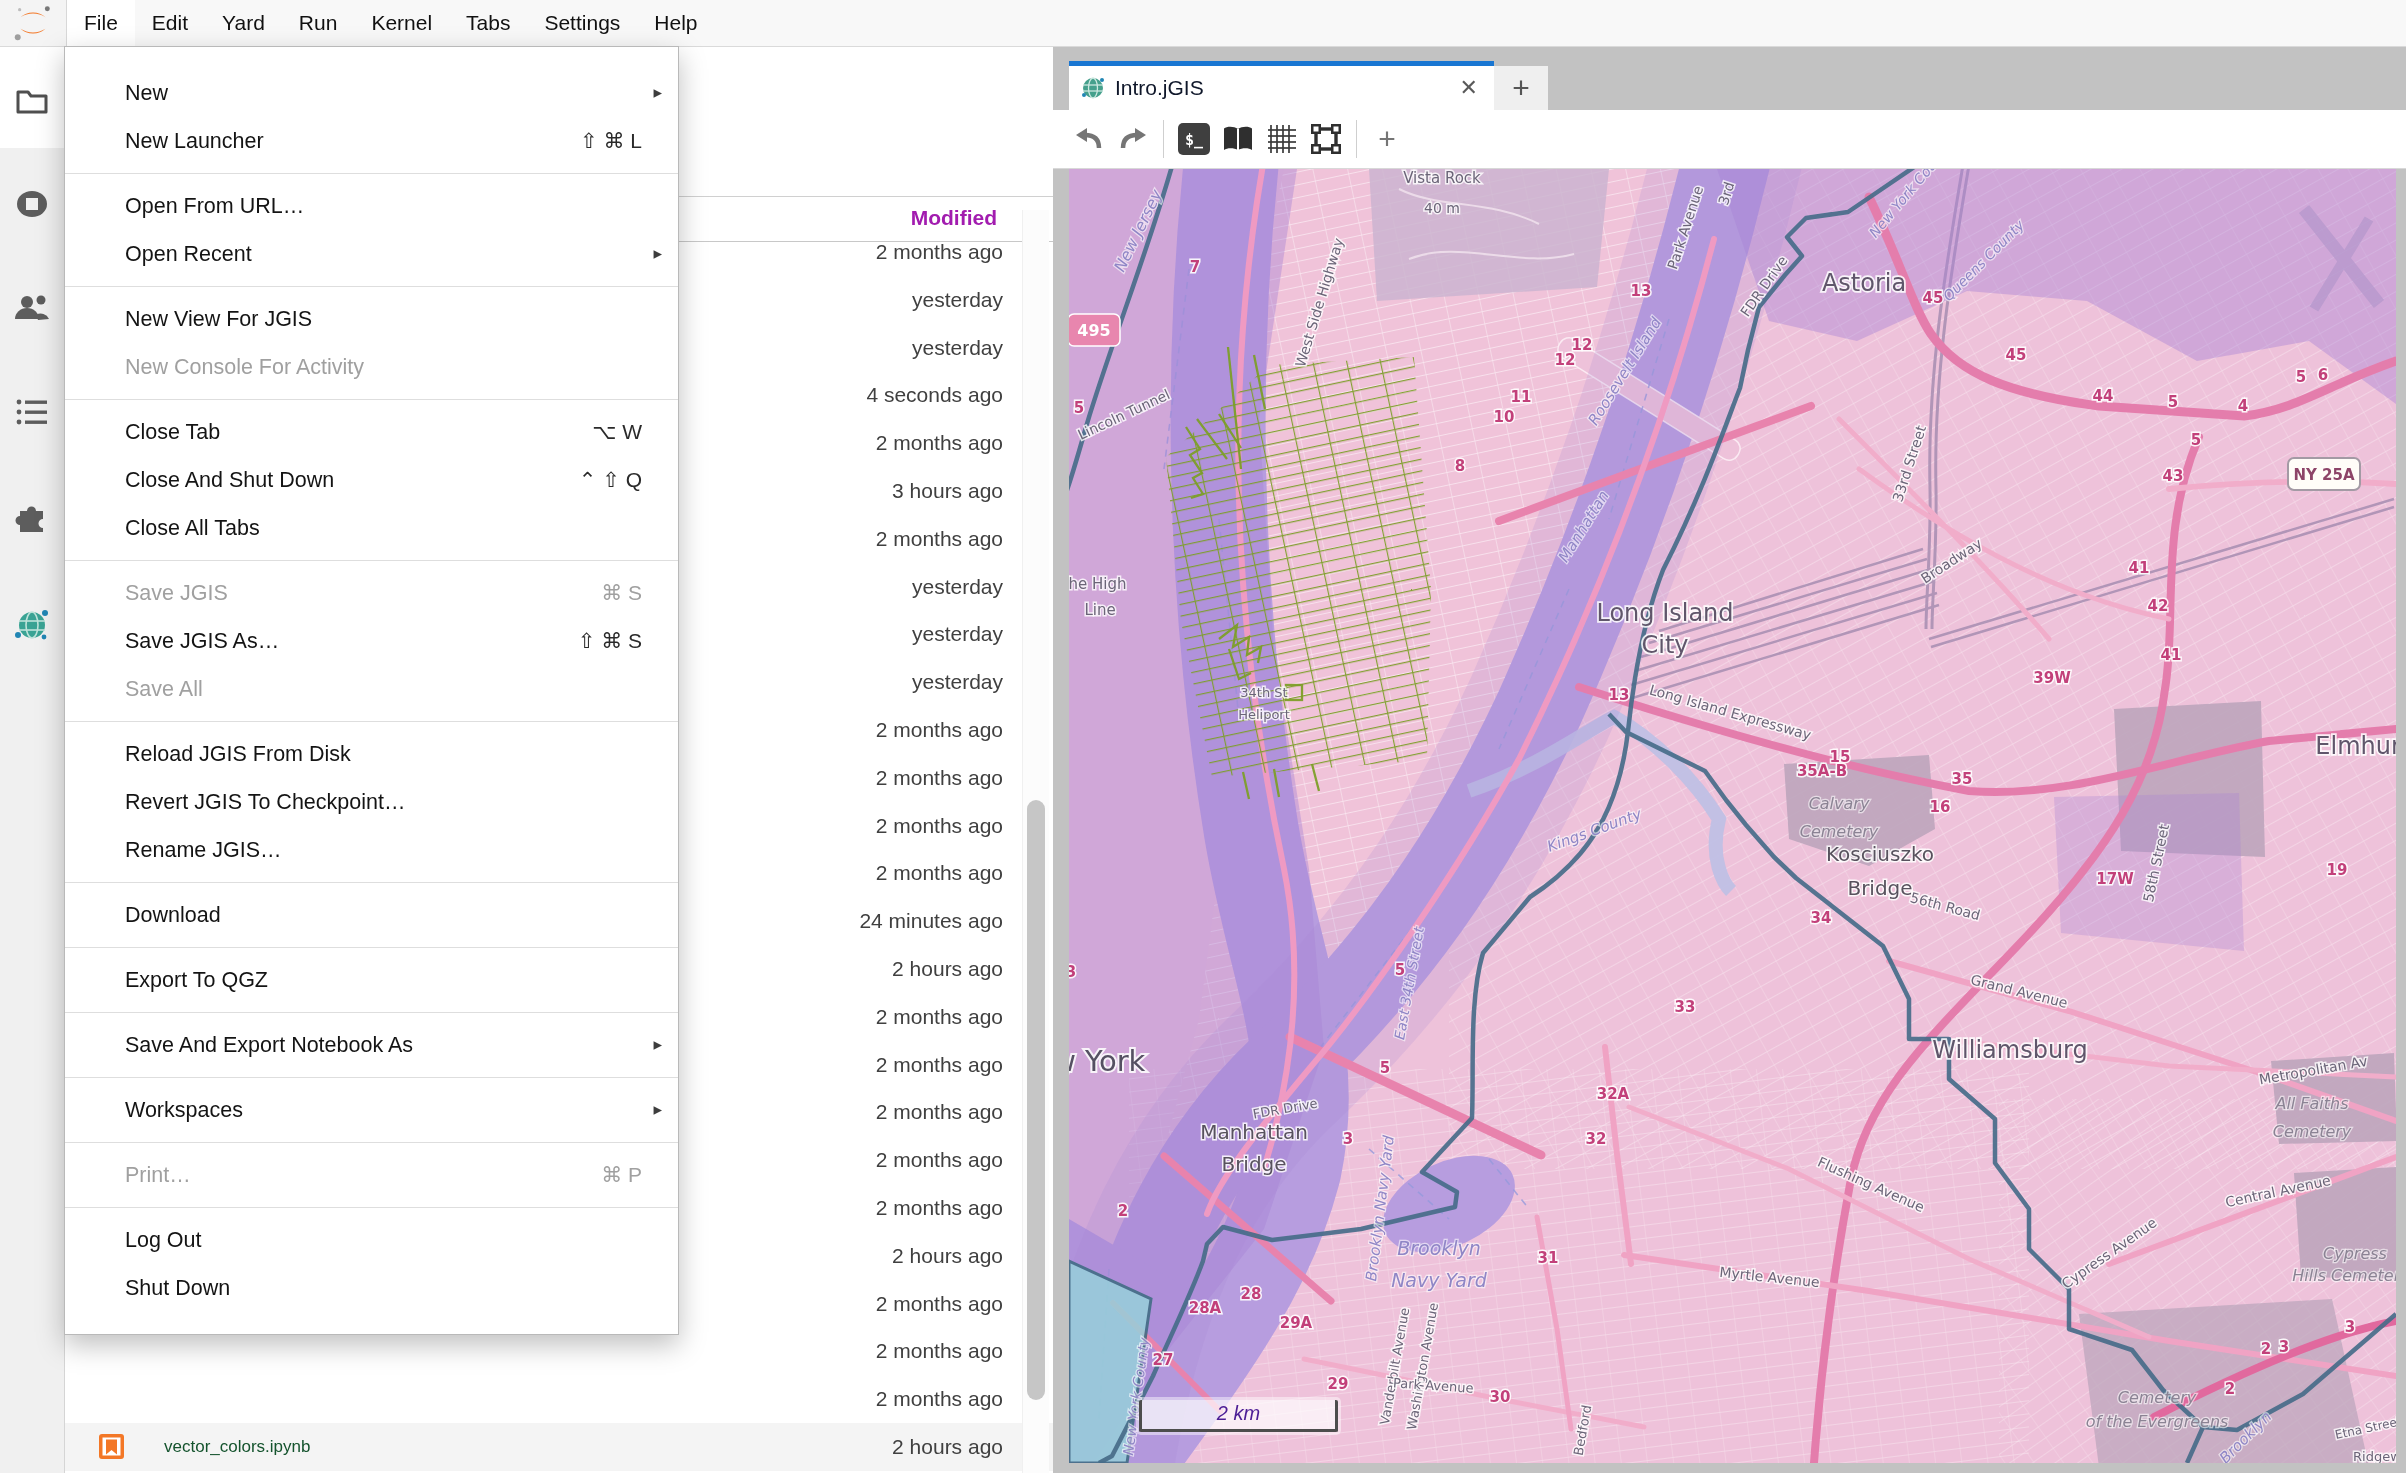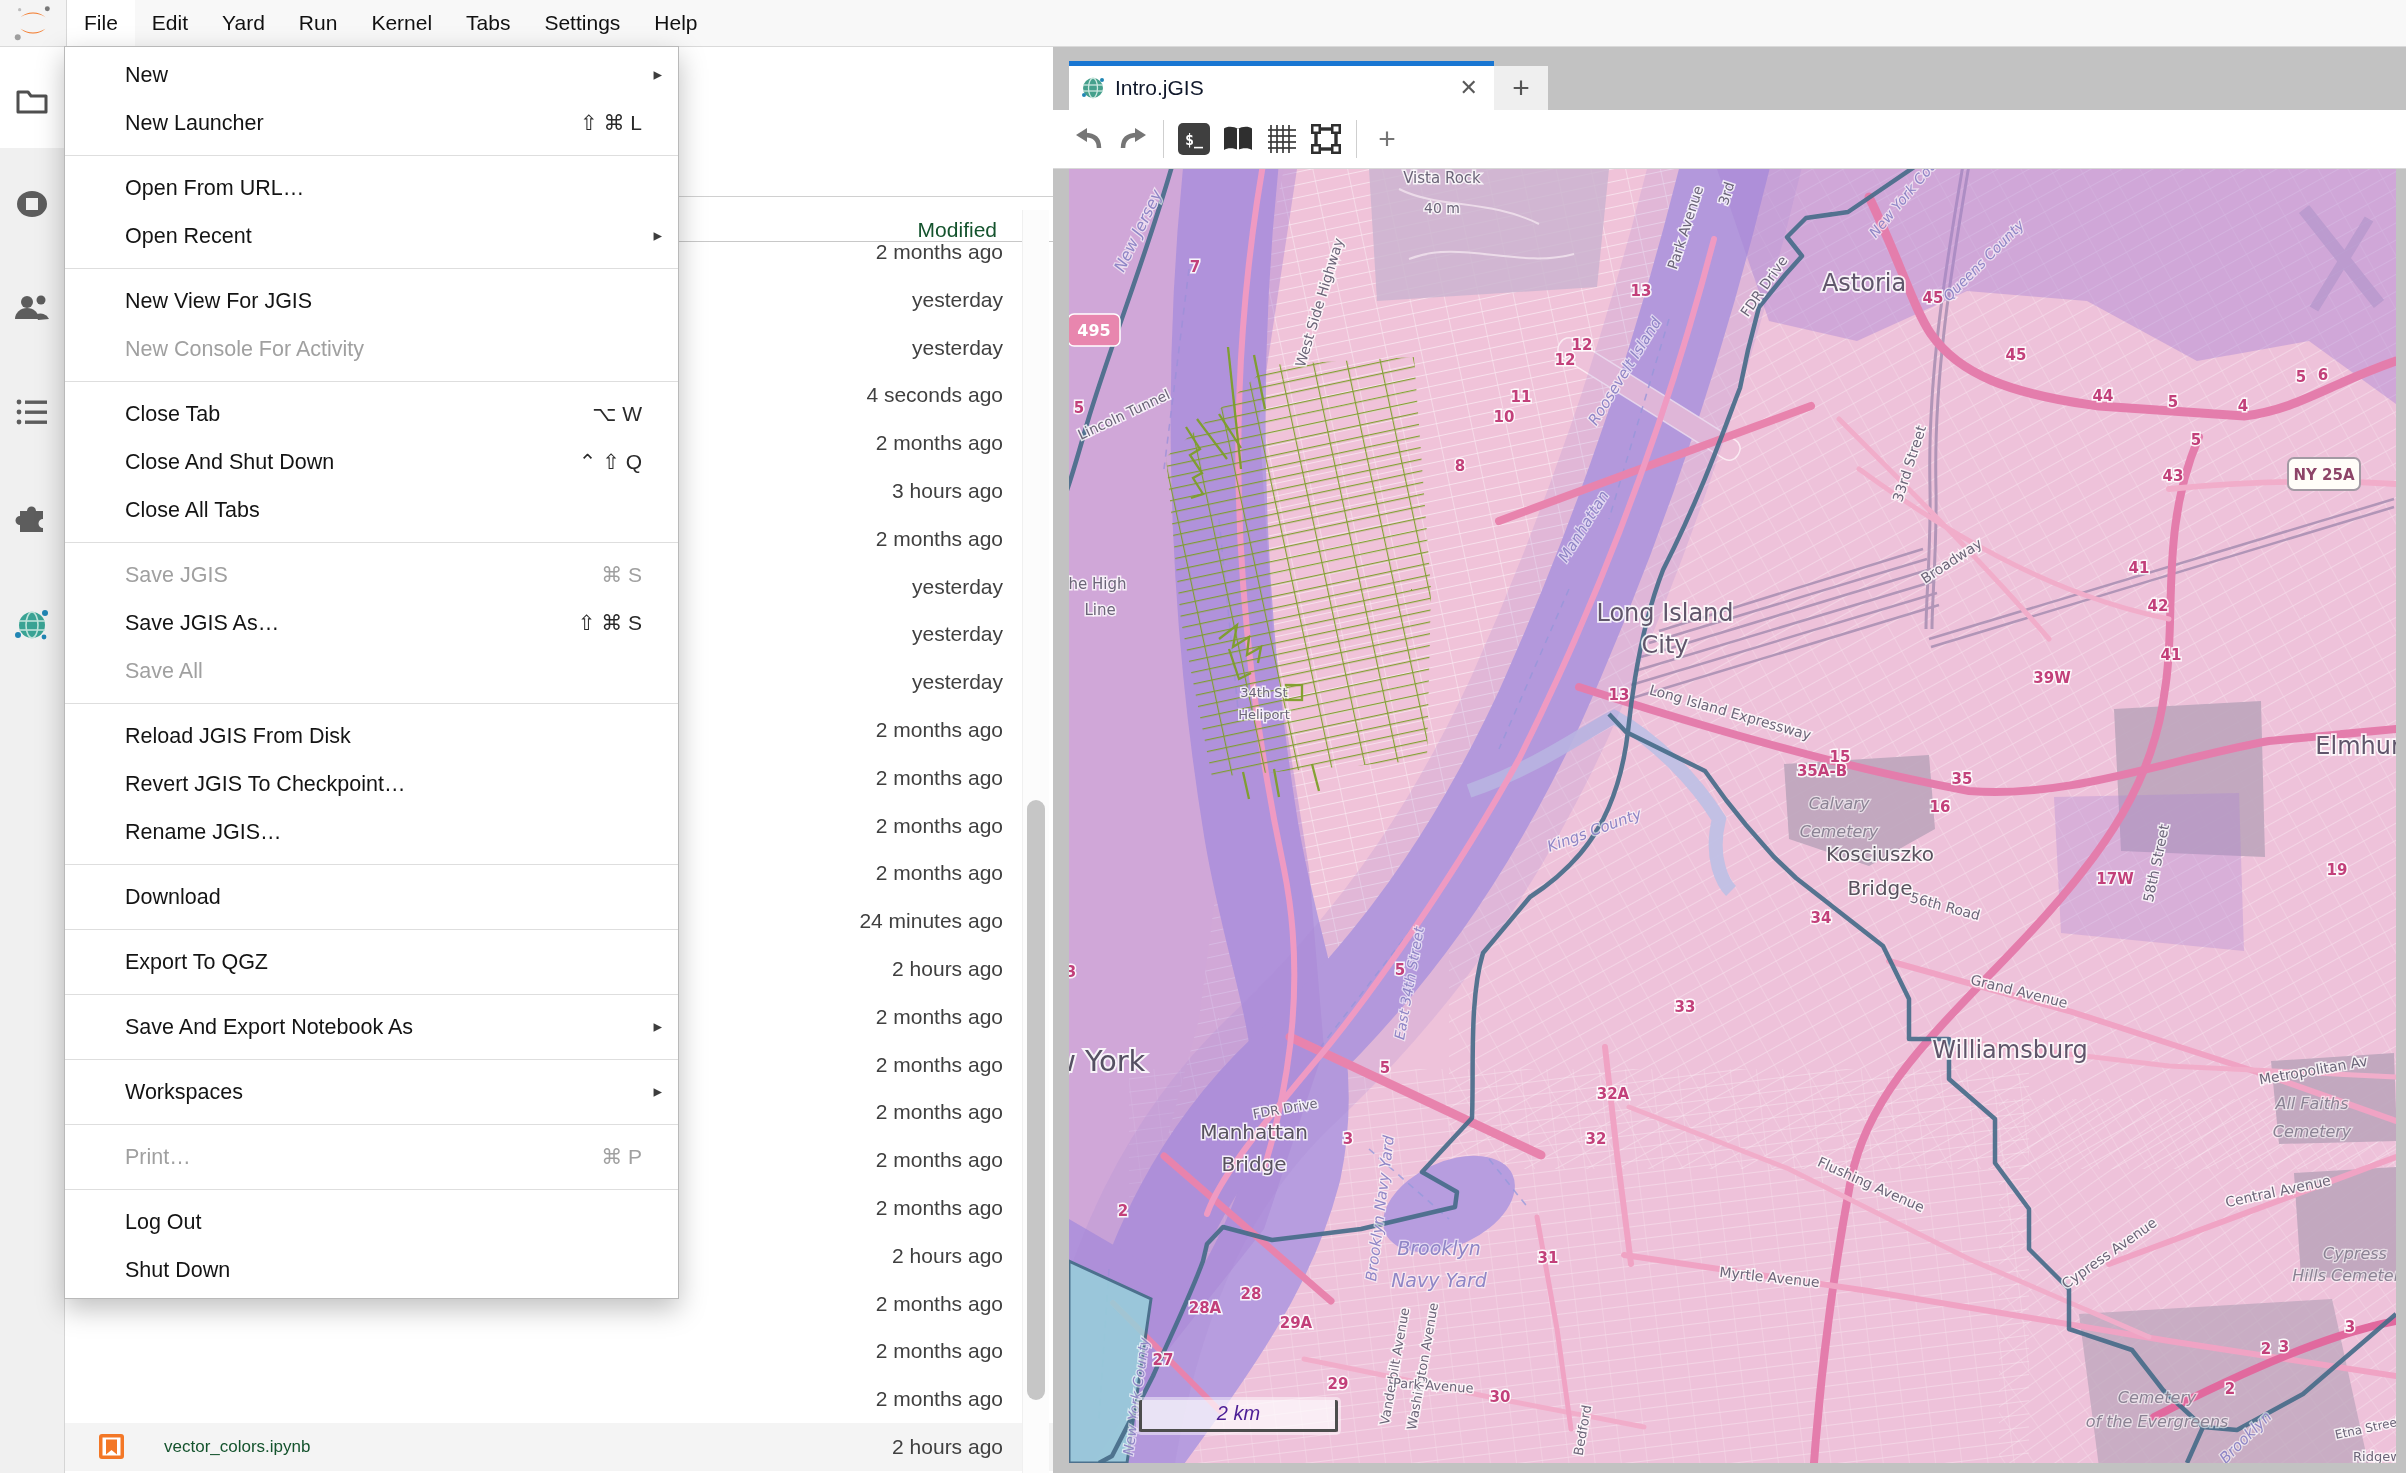--- a/index.html
+++ b/index.html
@@ -14,32 +14,32 @@
   .mb.active{background:#ffffff;}
   
   #sidebar{position:absolute;left:0;top:46px;width:64px;height:1427px;background:#f0f0f0;
            border-right:1px solid #d5d5d5;z-index:30;}
   #sb-active{position:absolute;left:0;top:0;width:64px;height:102px;background:#ffffff;}
   .sbi{position:absolute;left:8px;width:48px;height:48px;display:flex;align-items:center;justify-content:center;}
   
   #filebrowser{position:absolute;left:64px;top:46px;width:989px;height:1427px;background:#ffffff;overflow:hidden;}
   #fb-header{position:absolute;left:0;top:150px;width:989px;height:44px;background:#fff;
              border-top:1px solid #d0d0d0;border-bottom:1px solid #c8c8c8;}
-  #fb-header .hmod{position:absolute;right:56px;top:12px;line-height:42px;font-size:21px;font-weight:400;color:#14532d;}
+  #fb-header .hmod{position:absolute;right:56px;top:0;line-height:42px;font-size:21px;font-weight:700;color:#a21caf;}
   #fb-colsep{position:absolute;left:596px;top:154px;width:1px;height:36px;background:#dcdcdc;}
   .frow{position:absolute;left:0;width:989px;height:48px;}
   .frow .ftime{position:absolute;right:50px;top:0;line-height:48px;font-size:21px;color:#404040;}
   .frow .fname{position:absolute;left:72px;top:0;line-height:48px;font-size:17px;color:#14532d;margin-left:28px;}
   .frow .ficon{position:absolute;left:34px;top:10px;width:27px;height:27px;}
   .frow.sel{background:#f4f4f4;}
   #fb-scroll{position:absolute;left:958px;top:164px;width:26px;height:1263px;background:#fcfcfc;border-left:1px solid #f0f0f0;}
   #fb-thumb{position:absolute;left:4px;top:590px;width:18px;height:600px;border-radius:9px;background:#c6c6c6;}
   
   #filemenu{position:absolute;left:64px;top:46px;width:613px;background:#ffffff;z-index:60;
-            border:1px solid #b9b9b9;box-shadow:0 10px 26px rgba(0,0,0,.25);padding:4px 0;}
+            border:1px solid #b9b9b9;box-shadow:0 10px 26px rgba(0,0,0,.25);padding:22px 0;}
   .mi{position:relative;height:48px;font-size:21.5px;color:#141414;}
   .mi .lbl{position:absolute;left:60px;line-height:48px;}
   .mi .sc{position:absolute;right:36px;line-height:48px;font-size:21px;color:#2a2a2a;}
   .mi .arr{position:absolute;right:16px;line-height:48px;font-size:17px;color:#3d3d3d;}
   .mi.dis,.mi.dis .sc{color:#a0a0a0;}
   .msep{border-top:1px solid #dedede;margin:8px 0;}
   
   #dock{position:absolute;left:1053px;top:46px;width:1353px;height:1427px;background:#c2c2c2;}
   #tab{position:absolute;left:16px;top:15px;width:425px;height:44px;background:#ffffff;
        border-top:5px solid var(--accent);display:flex;align-items:center;}

